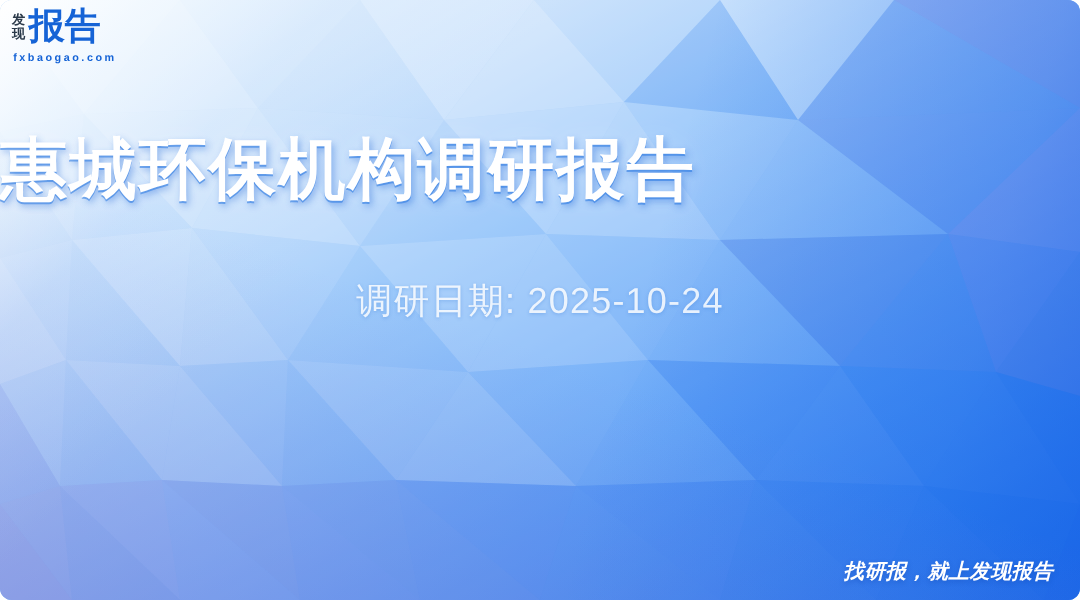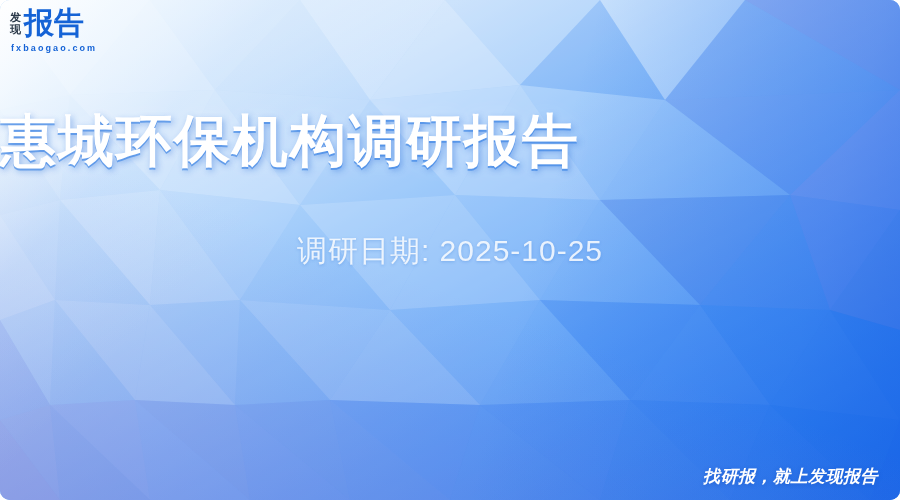--- a/index.html
+++ b/index.html
@@ -268,17 +268,17 @@
       </div>
       <div class="logo-main">报告</div>
     </div>
     <div class="logo-domain">fxbaogao.com</div>
   </div>
 
   <div class="title-block">
     <h1 class="main-title">惠城环保机构调研报告</h1>
   </div>
 
-  <p class="subtitle">调研日期: 2025-10-25</p>
+  <p class="subtitle">调研日期: 2025-10-24</p>
 
   <p class="footer-slogan">找研报，就上发现报告</p>
 
 </div>
 
 </body></html>

